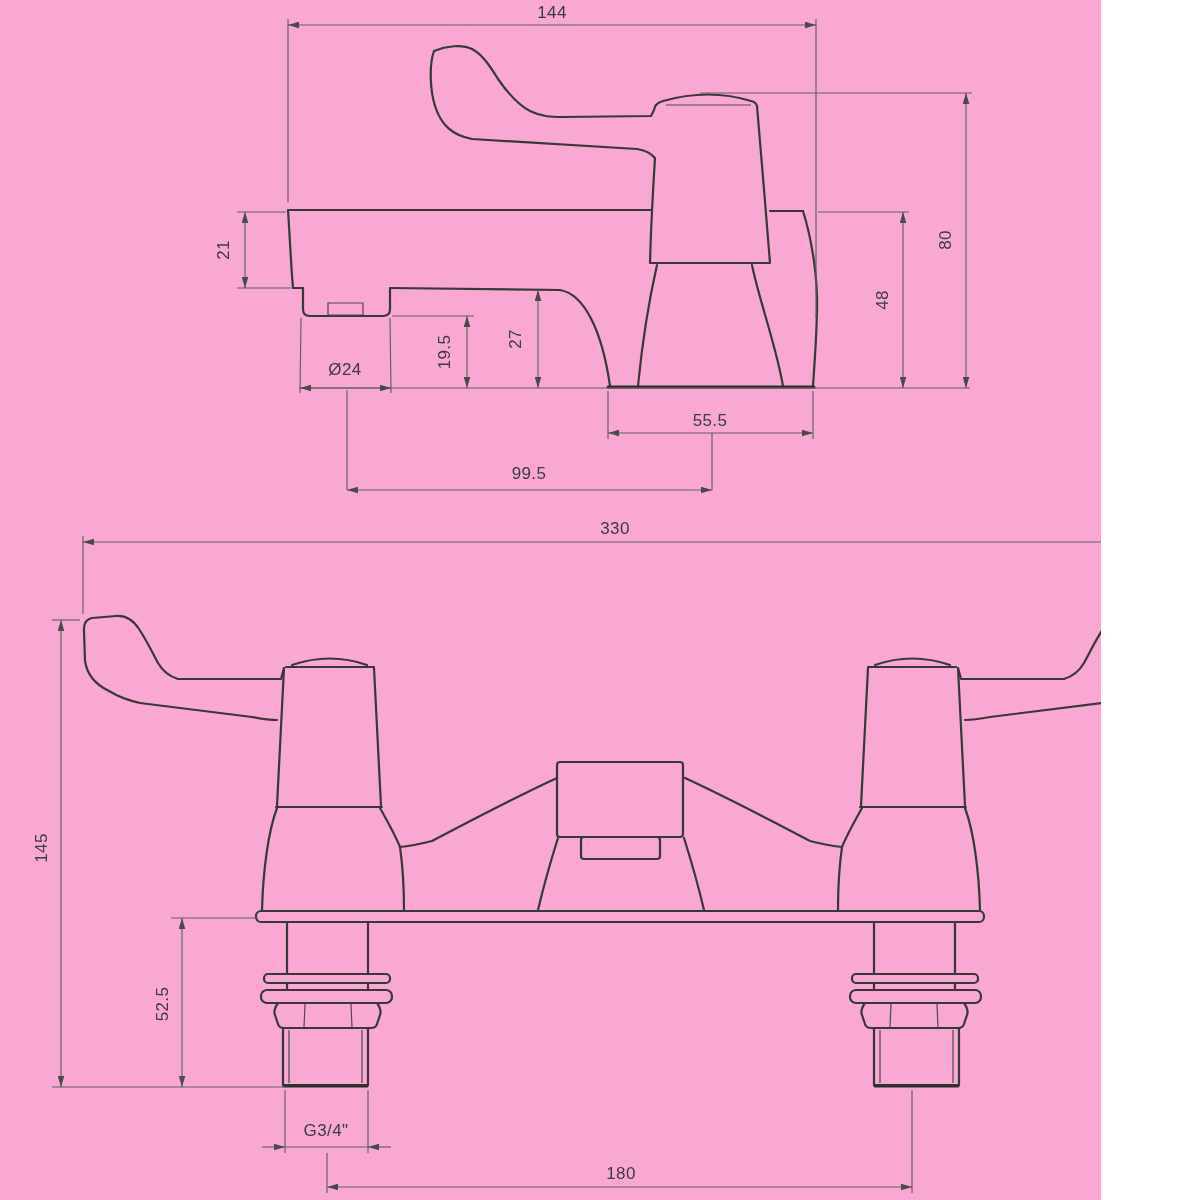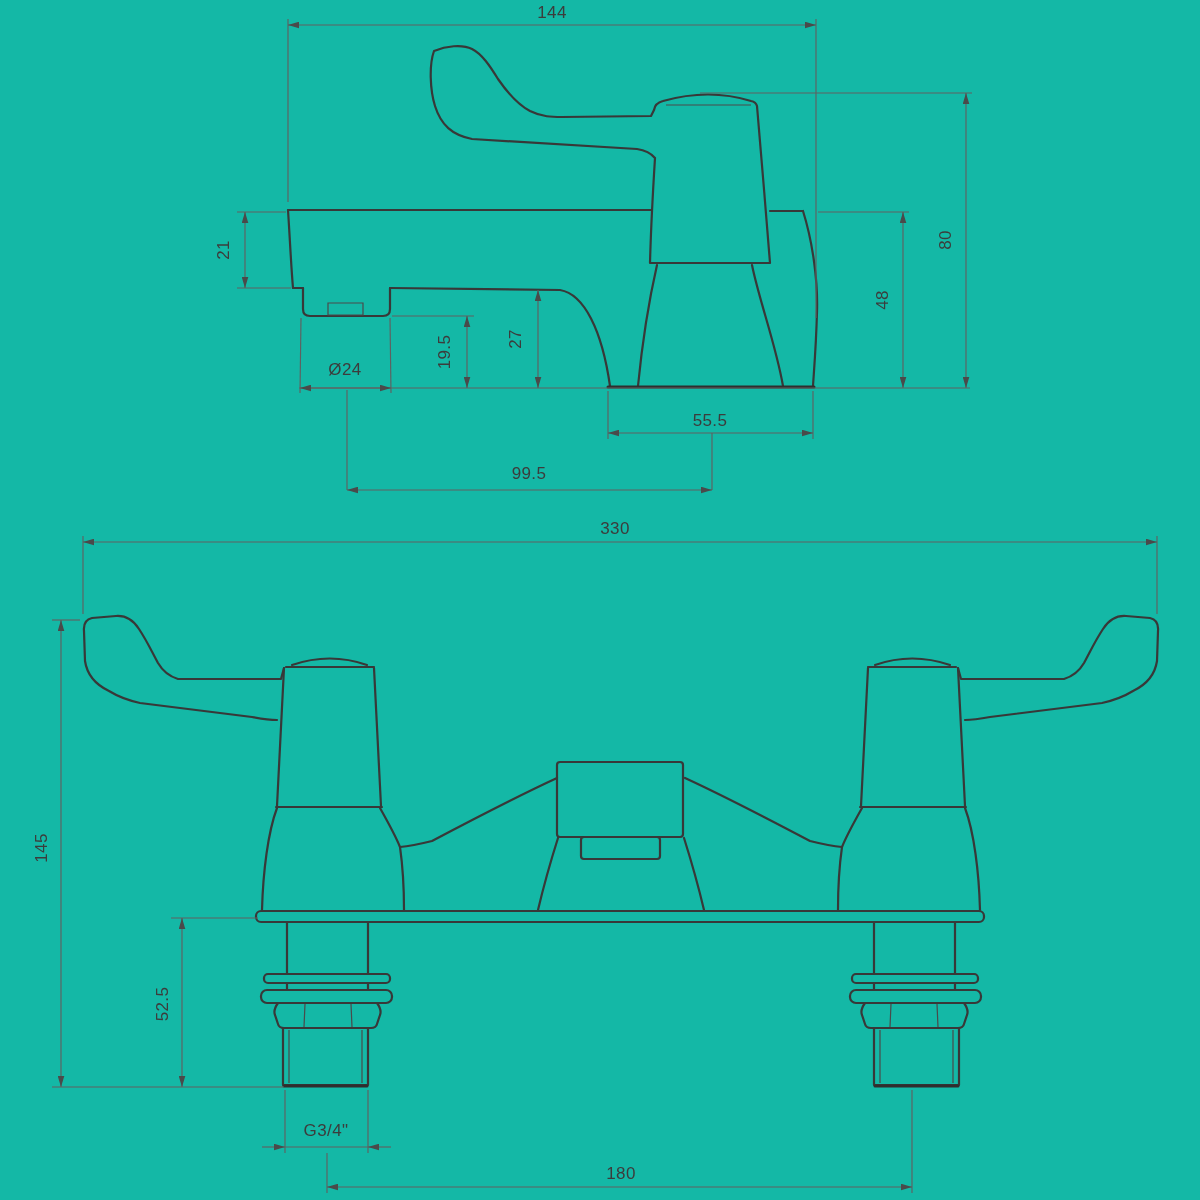--- a/index.html
+++ b/index.html
@@ -1,16 +1,16 @@
 <!DOCTYPE html>
 <html><head>
 <meta charset="utf-8">
 <style>
   html,body{margin:0;padding:0;background:#ffffff;}
-  #canvas{position:relative;width:1200px;height:1200px;background:#14b8a6;overflow:hidden;
+  #canvas{position:relative;width:1101px;height:1200px;background:#f9a8d4;overflow:hidden;
           font-family:"Liberation Sans", sans-serif;}
   svg{position:absolute;left:0;top:0;}
   .geo{stroke:#383838;stroke-width:2.2;fill:none;stroke-linecap:round;stroke-linejoin:round;}
   .geo-thick{stroke:#2e2e2e;stroke-width:3;fill:none;stroke-linecap:round;}
   .geo-thin{stroke:#4a4a4a;stroke-width:1.2;fill:none;}
   .dim{stroke:#606060;stroke-width:1.15;fill:none;}
   .dimtxt{font-family:"Liberation Sans", sans-serif;font-size:17px;fill:#3c3c3c;letter-spacing:.4px;}
 </style>
 </head>
 <body>

